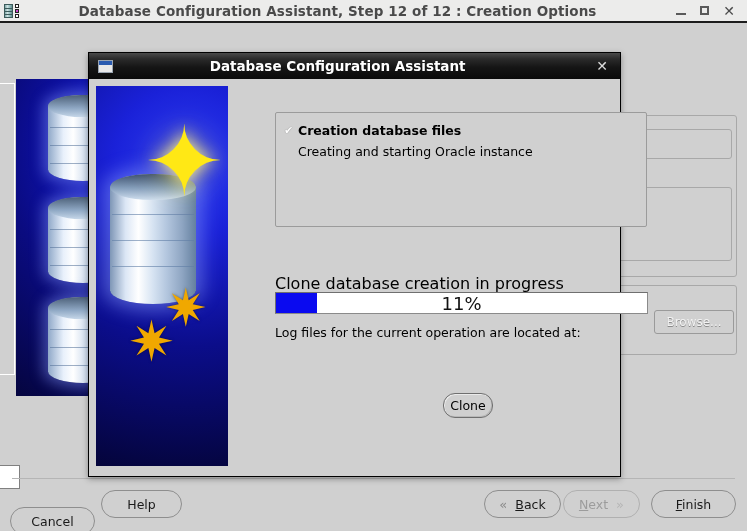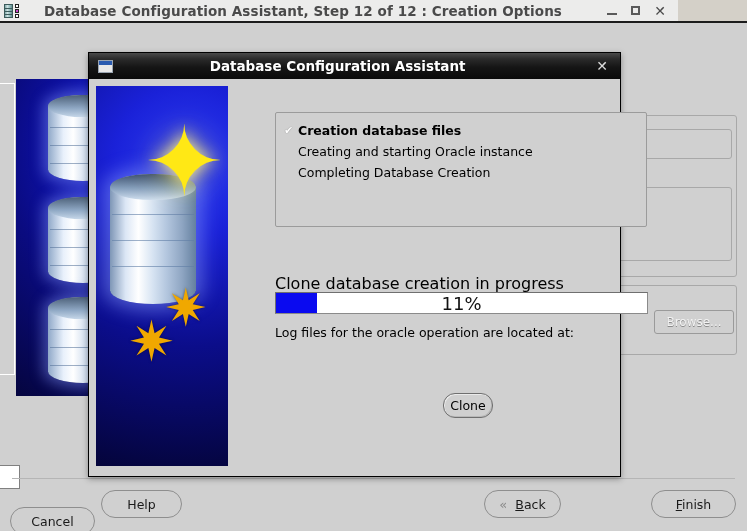--- a/index.html
+++ b/index.html
@@ -22,21 +22,21 @@
     left: 0; top: 0;
     width: 747px;
     height: 531px;
     background: #d4d0c8;
   }
 
   
   #main-titlebar {
     position: absolute;
     left: 0; top: 0;
-    width: 678px;
+    width: 747px;
     height: 21px;
     background: #ececeb;
     display: flex;
     align-items: center;
   }
   #main-titlebar-icon {
     width: 16px; height: 16px;
     margin-left: 4px;
     position: relative;
     flex: 0 0 auto;
@@ -456,20 +456,24 @@
 
       <div class="jbtn" id="btn-help">
         <span>Help</span>
       </div>
 
       <div class="jbtn" id="btn-back">
         <span class="chev">«</span>
         <span><u>B</u>ack</span>
       </div>
 
+      <div class="jbtn disabled" id="btn-next">
+        <span><u>N</u>ext</span>
+        <span class="chev chev-dis">»</span>
+      </div>
 
       <div class="jbtn" id="btn-finish">
         <span><u>F</u>inish</span>
       </div>
 
     </div>
   </div>
 
   <div id="dialog">
 
@@ -490,34 +494,30 @@
 
       <div id="task-list">
         <div class="task-row done">
           <span class="task-check">✔</span>
           <span class="task-label">Creation database files</span>
         </div>
         <div class="task-row">
           <span class="task-check"></span>
           <span class="task-label">Creating and starting Oracle instance</span>
         </div>
-        <div class="task-row">
-          <span class="task-check"></span>
-          <span class="task-label">Completing Database Creation</span>
-        </div>
       </div>
 
       <div id="progress-caption">Clone database creation in progress</div>
 
       <div id="progress-bar">
         <div id="progress-fill" style="width: 11%;"></div>
         <div id="progress-text">11%</div>
       </div>
 
-      <div id="log-line1">Log files for the oracle operation are located at:</div>
+      <div id="log-line1">Log files for the current operation are located at:</div>
 
       <div id="btn-stop">
         <span>Clone</span>
       </div>
 
     </div>
   </div>
 
 </div>
 

